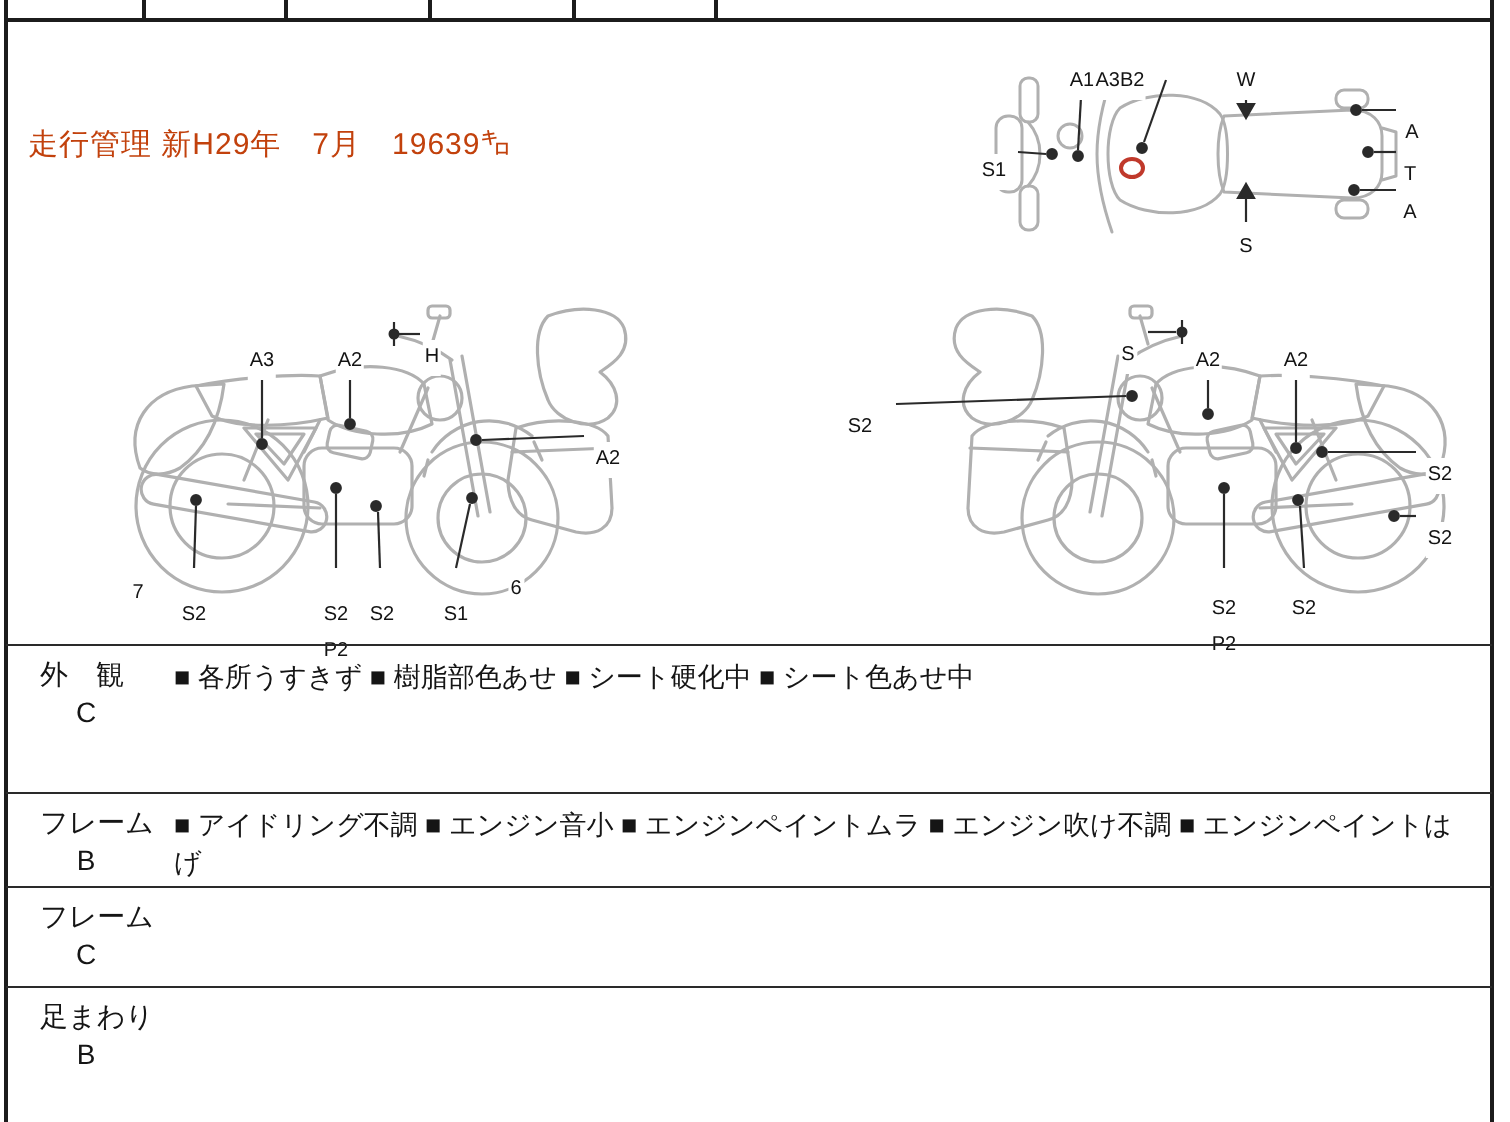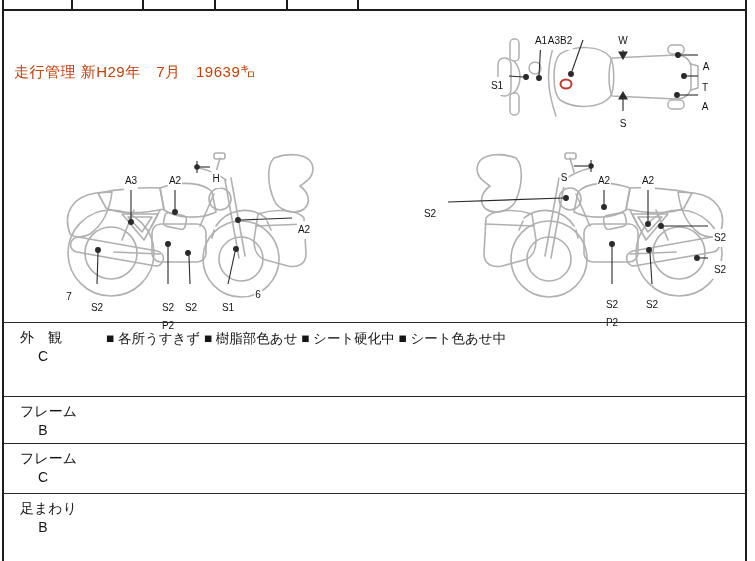--- a/index.html
+++ b/index.html
@@ -16,21 +16,21 @@
   }
   .mileage{position:absolute;left:14px;top:63px;font-size:15px;letter-spacing:.5px;color:#c2410c;}
   .dsvg{position:absolute;}
   .dlabel{
     position:absolute;font-size:10px;line-height:18px;color:#141414;
     transform:translateX(-50%);white-space:nowrap;background:#fff;padding:0 1px;margin-top:12px;
   }
   .insp-row{position:absolute;left:3px;width:743px;border-top:1.5px solid #2a2a2a;box-sizing:border-box;}
   .cat{position:absolute;left:17px;top:6px;font-size:14px;color:#151515;white-space:pre;}
   .grade{position:absolute;left:20px;top:25px;width:40px;text-align:center;font-size:14px;color:#151515;}
-  .comments{position:absolute;left:84px;top:6px;width:650px;font-size:13.5px;line-height:19px;color:#151515;margin-left:19px;}
+  .comments{position:absolute;left:84px;top:6px;width:650px;font-size:13.5px;line-height:19px;color:#151515;}
 </style>
 </head>
 <body>
 
 <svg width="0" height="0" style="position:absolute" aria-hidden="true">
   <defs>
     <g id="moto-side" stroke="#b0b0b0" stroke-width="1.6" fill="none" stroke-linecap="round" stroke-linejoin="round">
 
       <circle cx="63" cy="101" r="43"></circle>
         <circle cx="63" cy="101" r="26"></circle>
@@ -207,20 +207,21 @@
 
     <div class="insp-row" style="top:322px;height:74px">
       <div class="cat">外　観</div>
       <div class="grade">C</div>
       <div class="comments">■ 各所うすきず ■ 樹脂部色あせ ■ シート硬化中 ■ シート色あせ中</div>
     </div>
 
     <div class="insp-row" style="top:396px;height:47px">
       <div class="cat">フレーム</div>
       <div class="grade">B</div>
+      <div class="comments">■ アイドリング不調 ■ エンジン音小 ■ エンジンペイントムラ ■ エンジン吹け不調 ■ エンジンペイントはげ</div>
     </div>
 
     <div class="insp-row" style="top:443px;height:50px">
       <div class="cat">フレーム</div>
       <div class="grade">C</div>
     </div>
 
     <div class="insp-row" style="top:493px;height:56px">
       <div class="cat">足まわり</div>
       <div class="grade">B</div>

